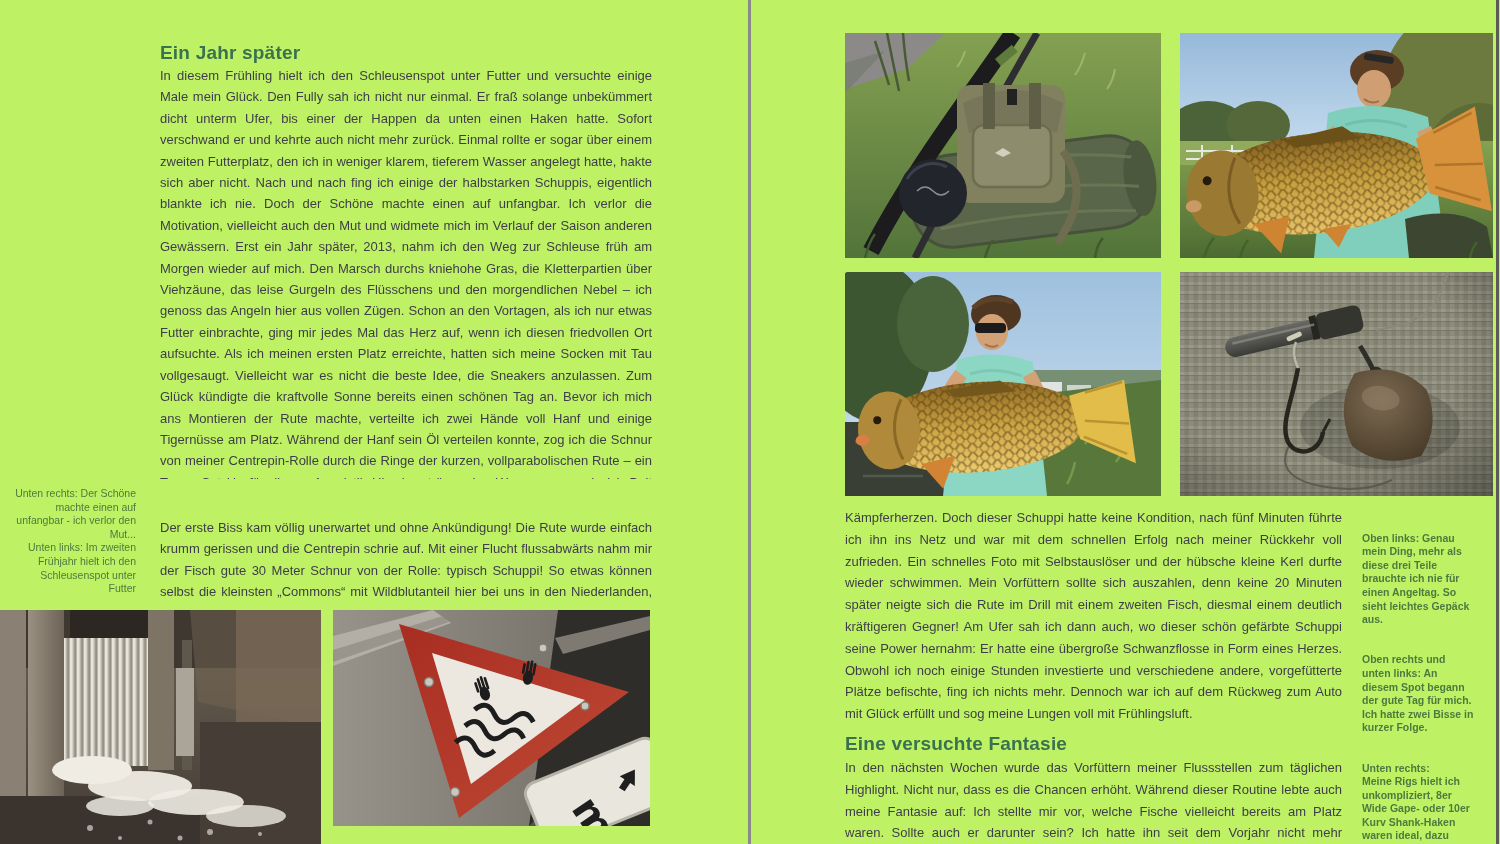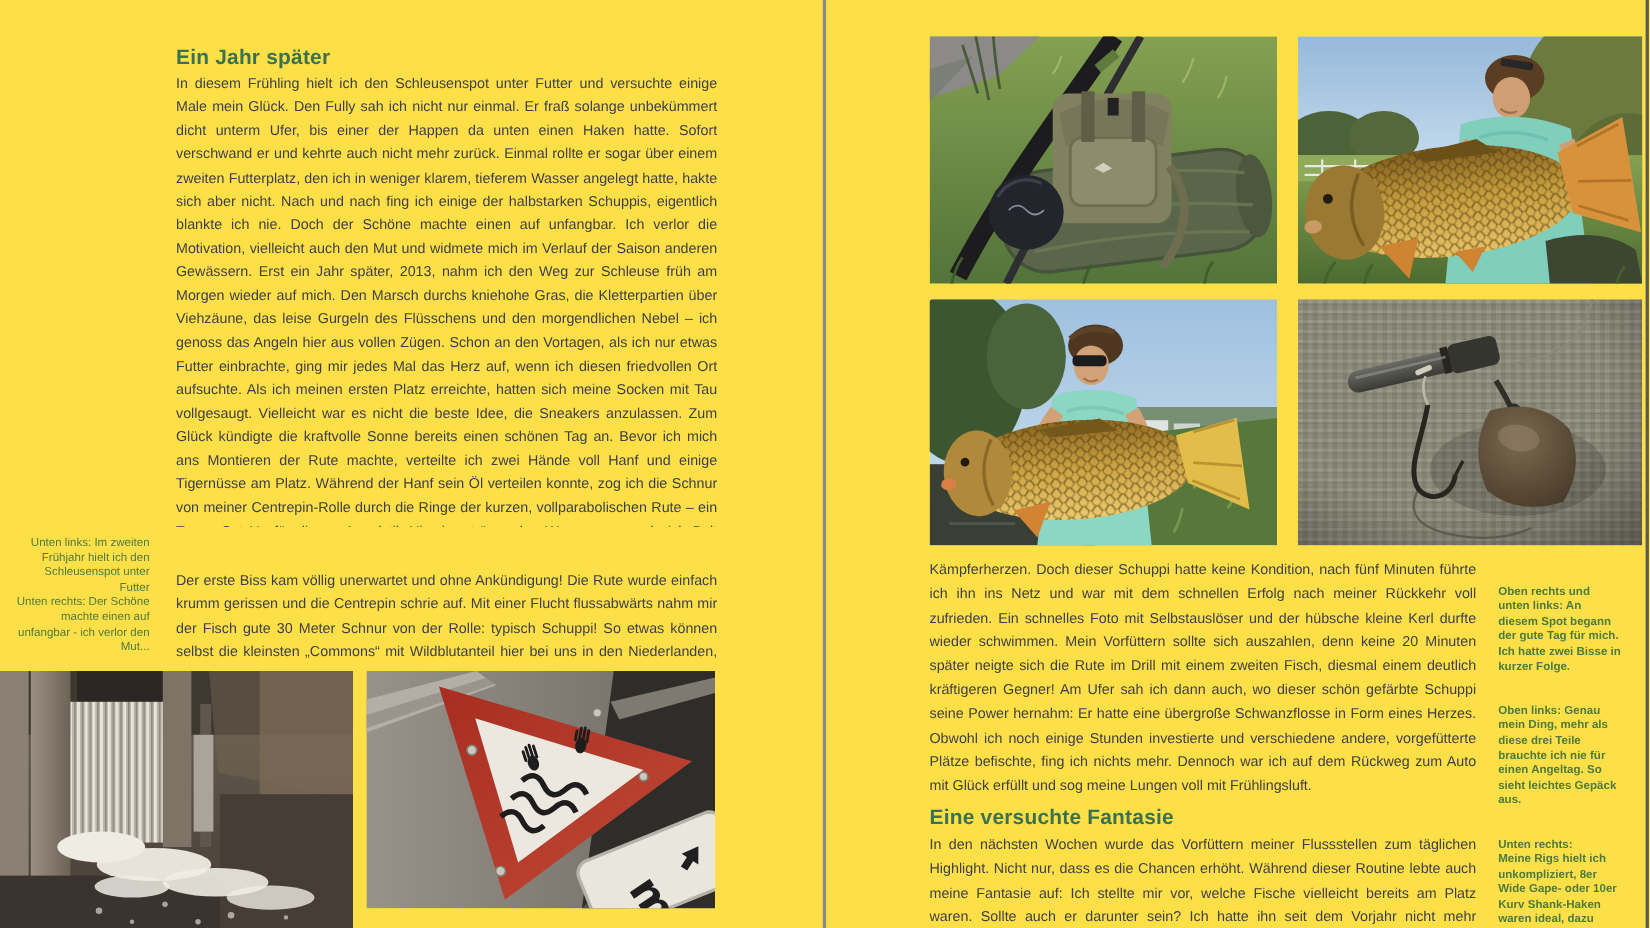--- a/index.html
+++ b/index.html
@@ -1,16 +1,16 @@
 <!DOCTYPE html>
 <html lang="de"><head>
 <meta charset="utf-8">
 <style>
   html,body{margin:0;padding:0;background:#ffffff;}
-  .canvas{position:relative;width:1500px;height:844px;overflow:hidden;background:#fde047;
+  .canvas{position:relative;width:1500px;height:844px;overflow:hidden;background:#bef264;
           font-family:"Liberation Sans", sans-serif;}
   .abs{position:absolute;}
   .heading{font-size:19px;font-weight:bold;color:#3a7150;letter-spacing:.2px;}
   .body{font-size:13px;line-height:21.4px;color:#3e3e48;text-align:justify;overflow:hidden;}
   .body.cut{text-align-last:justify;}
   .rp-body{line-height:21.8px;}
   .cap{font-size:10.5px;line-height:13.6px;color:#4c7a3f;}
   .cap-left{text-align:right;}
   .cap-right{font-weight:bold;white-space:pre-line;}
   .cap-right .blk{margin-bottom:13px;}
@@ -24,22 +24,22 @@
 <div class="canvas">
 
   <div class="abs heading" style="left:160px;top:42px;width:492px">Ein Jahr später</div>
 
   <div class="abs body" style="left:160px;top:65px;width:492px;height:414px">In diesem Frühling hielt ich den Schleusenspot unter Futter und versuchte einige Male mein Glück. Den Fully sah ich nicht nur einmal. Er fraß solange unbekümmert dicht unterm Ufer, bis einer der Happen da unten einen Haken hatte. Sofort verschwand er und kehrte auch nicht mehr zurück. Einmal rollte er sogar über einem zweiten Futterplatz, den ich in weniger klarem, tieferem Wasser angelegt hatte, hakte sich aber nicht. Nach und nach fing ich einige der halbstarken Schuppis, eigentlich blankte ich nie. Doch der Schöne machte einen auf unfangbar. Ich verlor die Motivation, vielleicht auch den Mut und widmete mich im Verlauf der Saison anderen Gewässern. Erst ein Jahr später, 2013, nahm ich den Weg zur Schleuse früh am Morgen wieder auf mich. Den Marsch durchs kniehohe Gras, die Kletterpartien über Viehzäune, das leise Gurgeln des Flüsschens und den morgendlichen Nebel – ich genoss das Angeln hier aus vollen Zügen. Schon an den Vortagen, als ich nur etwas Futter einbrachte, ging mir jedes Mal das Herz auf, wenn ich diesen friedvollen Ort aufsuchte. Als ich meinen ersten Platz erreichte, hatten sich meine Socken mit Tau vollgesaugt. Vielleicht war es nicht die beste Idee, die Sneakers anzulassen. Zum Glück kündigte die kraftvolle Sonne bereits einen schönen Tag an. Bevor ich mich ans Montieren der Rute machte, verteilte ich zwei Hände voll Hanf und einige Tigernüsse am Platz. Während der Hanf sein Öl verteilen konnte, zog ich die Schnur von meiner Centrepin-Rolle durch die Ringe der kurzen, vollparabolischen Rute – ein Traum-Set Up für diesen Angelstil. Hier im strömenden Wasser verwende ich Bolt Rigs statt einer Pose. Leise pendelte ich die Montage raus und positionierte die Rute auf nur einem Bankstick. Danach machte ich es mir auf der Abhakmatte im Gras gemütlich.</div>
 
 
   <div class="abs body cut" style="left:160px;top:517px;width:492px;height:88px">Der erste Biss kam völlig unerwartet und ohne Ankündigung! Die Rute wurde einfach krumm gerissen und die Centrepin schrie auf. Mit einer Flucht flussabwärts nahm mir der Fisch gute 30 Meter Schnur von der Rolle: typisch Schuppi! So etwas können selbst die kleinsten „Commons“ mit Wildblutanteil hier bei uns in den Niederlanden, echte</div>
 
   <div class="abs cap cap-left" style="left:14px;top:487px;width:122px">
+    <div>Unten rechts: Der Schöne machte einen auf unfangbar - ich verlor den Mut...</div>
     <div>Unten links: Im zweiten Frühjahr hielt ich den Schleusenspot unter Futter</div>
-    <div>Unten rechts: Der Schöne machte einen auf unfangbar - ich verlor den Mut...</div>
   </div>
 
   <div class="photo" style="left:0;top:610px;width:321px;height:234px">
     <svg viewBox="0 0 321 234" preserveAspectRatio="none">
       <defs>
         <linearGradient id="w-wall" x1="0" y1="0" x2="0" y2="1">
           <stop offset="0" stop-color="#6a6156"></stop>
             <stop offset="1" stop-color="#453d34"></stop>
         </linearGradient>
         <linearGradient id="w-post" x1="0" y1="0" x2="1" y2="0">
@@ -378,19 +378,19 @@
     </svg>
   </div>
 
   <div class="abs body rp-body" style="left:845px;top:507px;width:497px;height:220px">Kämpferherzen. Doch dieser Schuppi hatte keine Kondition, nach fünf Minuten führte ich ihn ins Netz und war mit dem schnellen Erfolg nach meiner Rückkehr voll zufrieden. Ein schnelles Foto mit Selbstauslöser und der hübsche kleine Kerl durfte wieder schwimmen. Mein Vorfüttern sollte sich auszahlen, denn keine 20 Minuten später neigte sich die Rute im Drill mit einem zweiten Fisch, diesmal einem deutlich kräftigeren Gegner! Am Ufer sah ich dann auch, wo dieser schön gefärbte Schuppi seine Power hernahm: Er hatte eine übergroße Schwanzflosse in Form eines Herzes. Obwohl ich noch einige Stunden investierte und verschiedene andere, vorgefütterte Plätze befischte, fing ich nichts mehr. Dennoch war ich auf dem Rückweg zum Auto mit Glück erfüllt und sog meine Lungen voll mit Frühlingsluft.</div>
 
   <div class="abs heading" style="left:845px;top:733px;width:497px">Eine versuchte Fantasie</div>
 
   <div class="abs body rp-body cut" style="left:845px;top:757px;width:497px;height:87px">In den nächsten Wochen wurde das Vorfüttern meiner Flussstellen zum täglichen Highlight. Nicht nur, dass es die Chancen erhöht. Während dieser Routine lebte auch meine Fantasie auf: Ich stellte mir vor, welche Fische vielleicht bereits am Platz waren. Sollte auch er darunter sein? Ich hatte ihn seit dem Vorjahr nicht mehr gesehen und auch nicht</div>
 
   <div class="abs cap cap-right" style="left:1362px;top:518px;width:114px">
+    <div class="blk">Oben links: Genau mein Ding, mehr als diese drei Teile brauchte ich nie für einen Angeltag. So sieht leichtes Gepäck aus.</div>
     <div class="blk">Oben rechts und unten links: An diesem Spot begann der gute Tag für mich. Ich hatte zwei Bisse in kurzer Folge.</div>
-    <div class="blk">Oben links: Genau mein Ding, mehr als diese drei Teile brauchte ich nie für einen Angeltag. So sieht leichtes Gepäck aus.</div>
     <div class="blk">Unten rechts:
 Meine Rigs hielt ich unkompliziert, 8er Wide Gape- oder 10er Kurv Shank-Haken waren ideal, dazu 2.5oz Square Pears.</div>
   </div>
 
 </div>
 
 </body></html>

